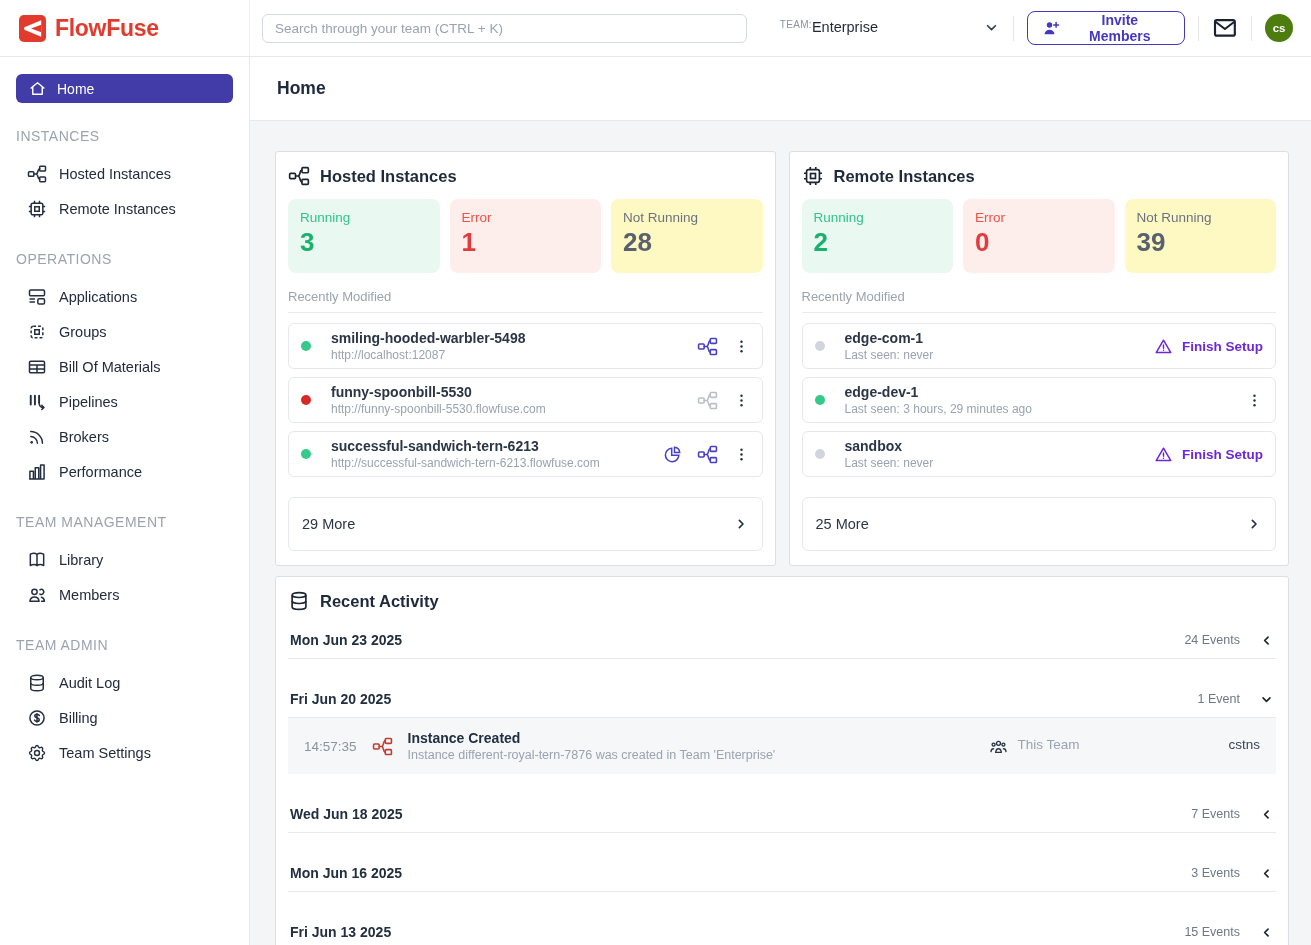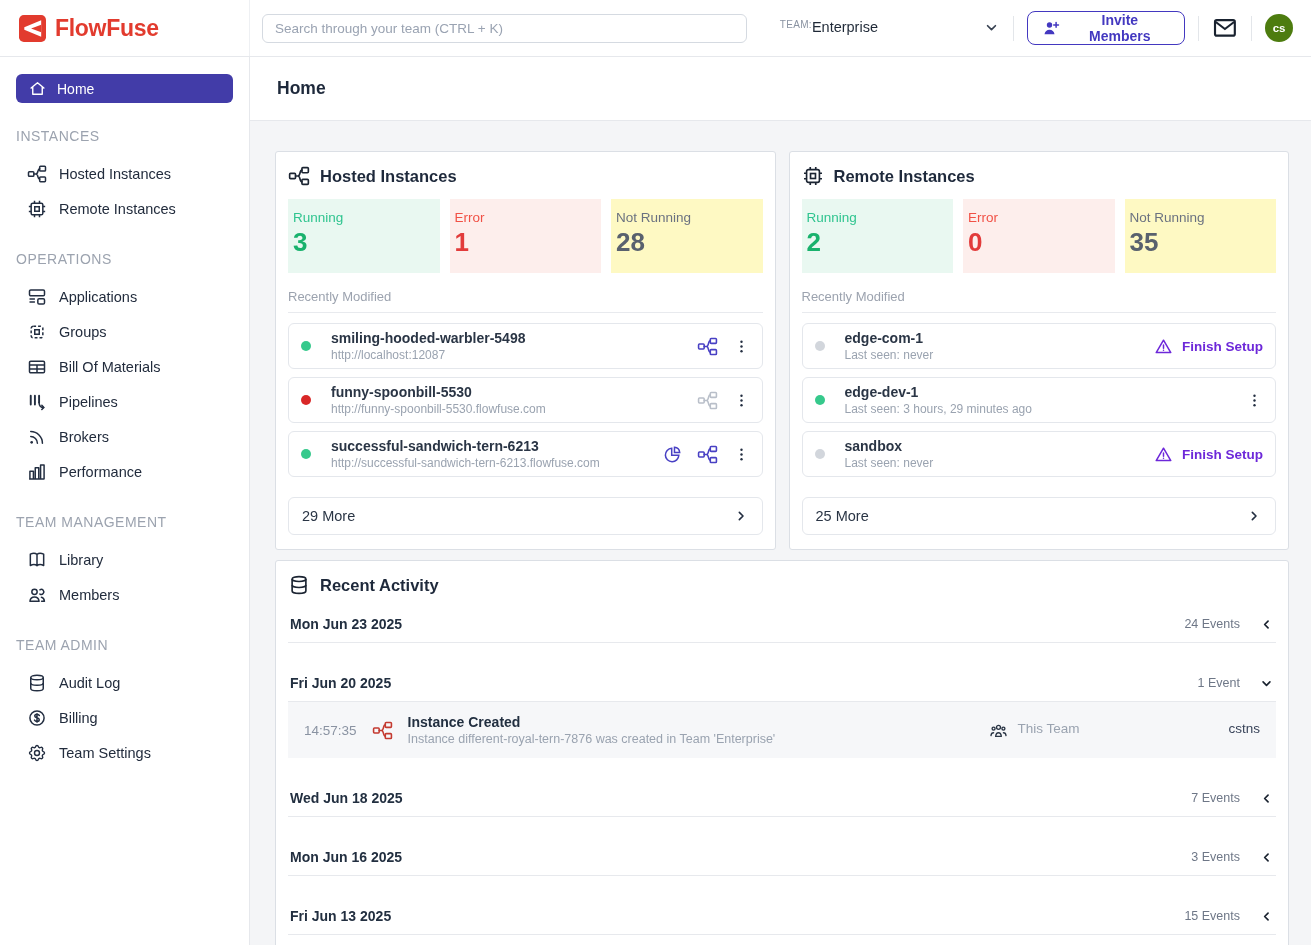--- a/index.html
+++ b/index.html
@@ -40,41 +40,41 @@
   .page-title{font-size:17.5px;font-weight:700;color:#1e293b}
   .content{flex:1;background:#f4f5f7;padding:30px 22px 0 25px;overflow:hidden}
 
   
   .cards-grid{display:grid;grid-template-columns:1fr 1fr;gap:13px;margin-bottom:10px}
   .card{background:#fff;border:1px solid #dbdfe5;border-radius:3px}
   .card-head{display:flex;align-items:center;gap:10px;padding:13px 12px 12px}
   .card-head svg{width:22px;height:22px;color:#1b2432}
   .card-title{font-size:16.5px;font-weight:700;color:#1e293b}
   .tiles{display:flex;gap:10px;margin:0 12px}
-  .tile{flex:1;border-radius:0;padding:11px 5px;height:74px}
+  .tile{flex:1;border-radius:8px;padding:11px 12px;height:74px}
   .tile-label{font-size:13.5px}
   .tile-value{font-size:26px;font-weight:700;margin-top:2px}
   .tile.running{background:#e9f8f1}.tile.running .tile-label{color:#2fc48f}.tile.running .tile-value{color:#19b26d}
   .tile.error{background:#fdeeec}.tile.error .tile-label{color:#f15146}.tile.error .tile-value{color:#e23b3b}
   .tile.idle{background:#fef9c3}.tile.idle .tile-label{color:#6b7280}.tile.idle .tile-value{color:#59616e}
   .rec-label{margin:16px 12px 0;padding-bottom:8px;border-bottom:1px solid #e8eaee;font-size:13px;color:#9ca3af}
   .rows{padding:10px 12px 2px}
   .irow{display:flex;align-items:center;gap:20px;border:1px solid #e4e7ec;border-radius:6px;min-height:45px;padding:6px 12px;margin-bottom:8px;cursor:pointer;background:#fff}
   .dot{width:10px;height:10px;border-radius:50%;flex:none}
   .dot.green{background:#36c98c}.dot.red{background:#d92828}.dot.gray{background:#d2d6dc}
   .iname{font-size:14px;font-weight:600;color:#2a3545}
   .imeta{font-size:12px;color:#9aa3b0;margin-top:2px}
   .irow-right{margin-left:auto;display:flex;align-items:center;gap:15px}
   .icon-editor{width:21px;height:21px;color:#4840c4}
   .icon-editor.disabled{color:#b9bfc9}
   .icon-pie{width:19px;height:19px;color:#4840c4}
   .icon-kebab{width:17px;height:17px;color:#232e41}
   .finish-setup{margin-left:auto;display:flex;align-items:center;gap:9px;color:#6d28d9;font-size:13.5px;font-weight:700;cursor:pointer}
   .finish-setup svg{width:19px;height:19px}
-  .more-row{display:flex;align-items:center;margin:10px 12px 14px;border:1px solid #e4e7ec;border-radius:6px;height:38px;padding:0 13px;font-size:14.5px;color:#2a3545;cursor:pointer}
+  .more-row{display:flex;align-items:center;margin:10px 12px 14px;border:1px solid #e4e7ec;border-radius:6px;height:54px;padding:0 13px;font-size:14.5px;color:#2a3545;cursor:pointer}
   .more-row svg{margin-left:auto;width:16px;height:16px;color:#232e41}
 
   
   .agroups{padding:4px 12px 26px}
   .agroup{margin-bottom:28px}
   .agroup:last-child{margin-bottom:0}
   .agroup-head{display:flex;align-items:center;padding:4px 2px 10px;border-bottom:1px solid #e7e9ed;cursor:pointer}
   .adate{font-size:14px;font-weight:700;color:#222f40}
   .acount{margin-left:auto;font-size:12.5px;color:#6e7787}
   .achev{margin-left:19px;width:15px;height:15px;color:#19222f}
@@ -371,21 +371,21 @@
             <div class="tile running">
               <div class="tile-label">Running</div>
               <div class="tile-value">2</div>
             </div>
             <div class="tile error">
               <div class="tile-label">Error</div>
               <div class="tile-value">0</div>
             </div>
             <div class="tile idle">
               <div class="tile-label">Not Running</div>
-              <div class="tile-value">35</div>
+              <div class="tile-value">39</div>
             </div>
           </div>
           <div class="rec-label">Recently Modified</div>
           <div class="rows">
             <div class="irow">
               <span class="dot gray"></span>
               <div>
                 <div class="iname">edge-com-1</div>
                 <div class="imeta">Last seen: never</div>
               </div>

